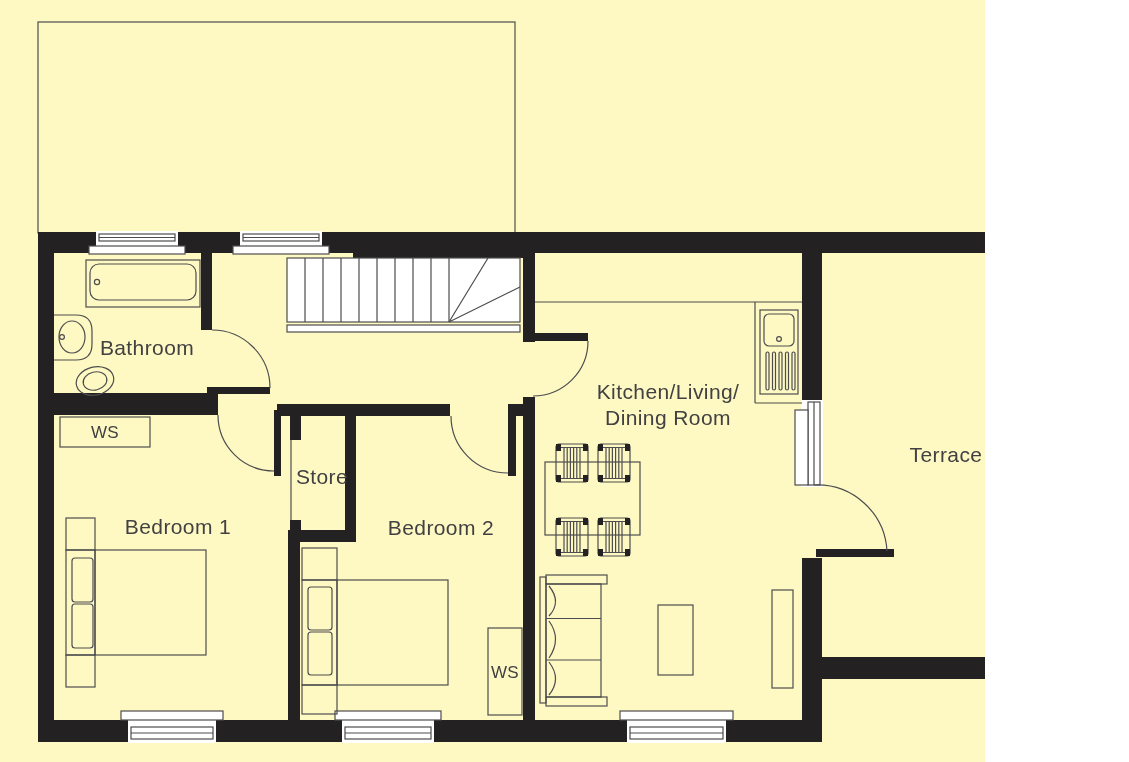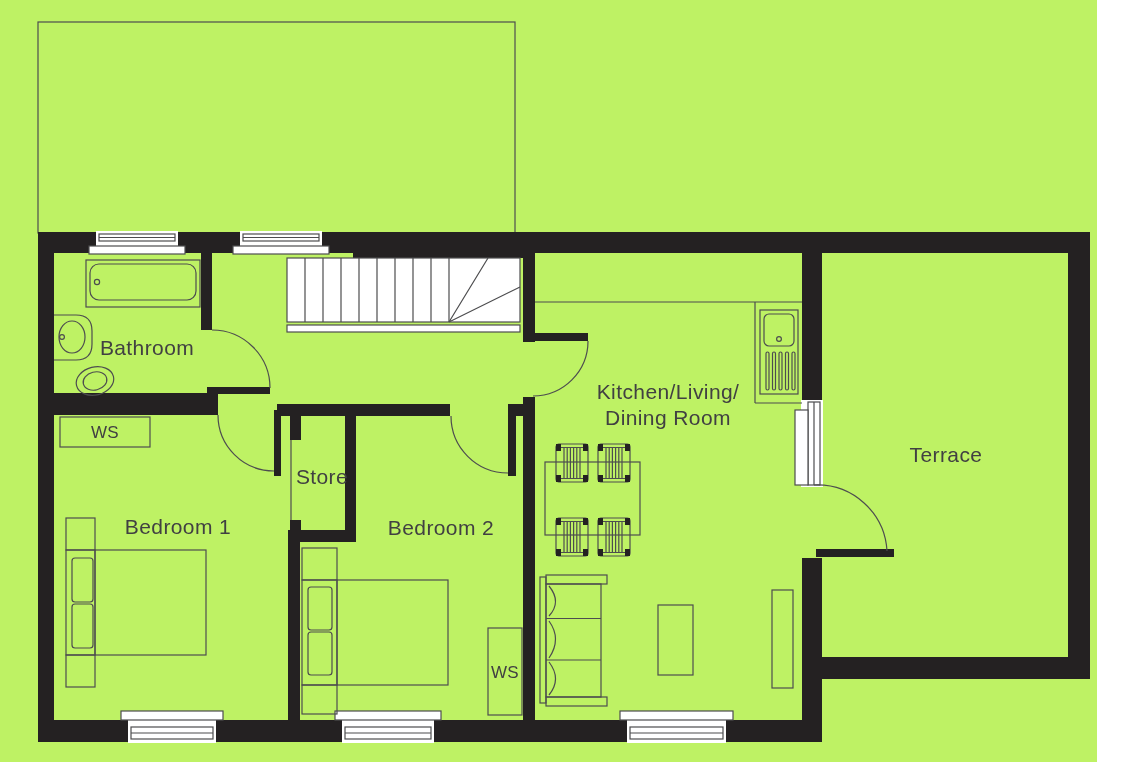--- a/index.html
+++ b/index.html
@@ -1,16 +1,16 @@
 <!DOCTYPE html>
 <html><head>
 <meta charset="utf-8">
 <style>
   html,body{margin:0;padding:0;background:#ffffff;}
-  .stage{position:relative;width:1097px;height:762px;background:#bef264;overflow:hidden;}
+  .stage{position:relative;width:985px;height:762px;background:#fef9c3;overflow:hidden;}
   svg{position:absolute;left:0;top:0;}
   .wall{fill:#242122;stroke:none;}
   .ln{fill:none;stroke:#4d4d4f;stroke-width:1.2;}
   .lnw{fill:#ffffff;stroke:#4d4d4f;stroke-width:1.2;}
   .white{fill:#ffffff;stroke:none;}
   .label{fill:#414042;font-family:"Liberation Sans",sans-serif;font-size:21px;letter-spacing:0.4px;text-anchor:middle;}
   .label-sm{fill:#414042;font-family:"Liberation Sans",sans-serif;font-size:17px;letter-spacing:0.4px;text-anchor:middle;}
 </style>
 </head>
 <body>

